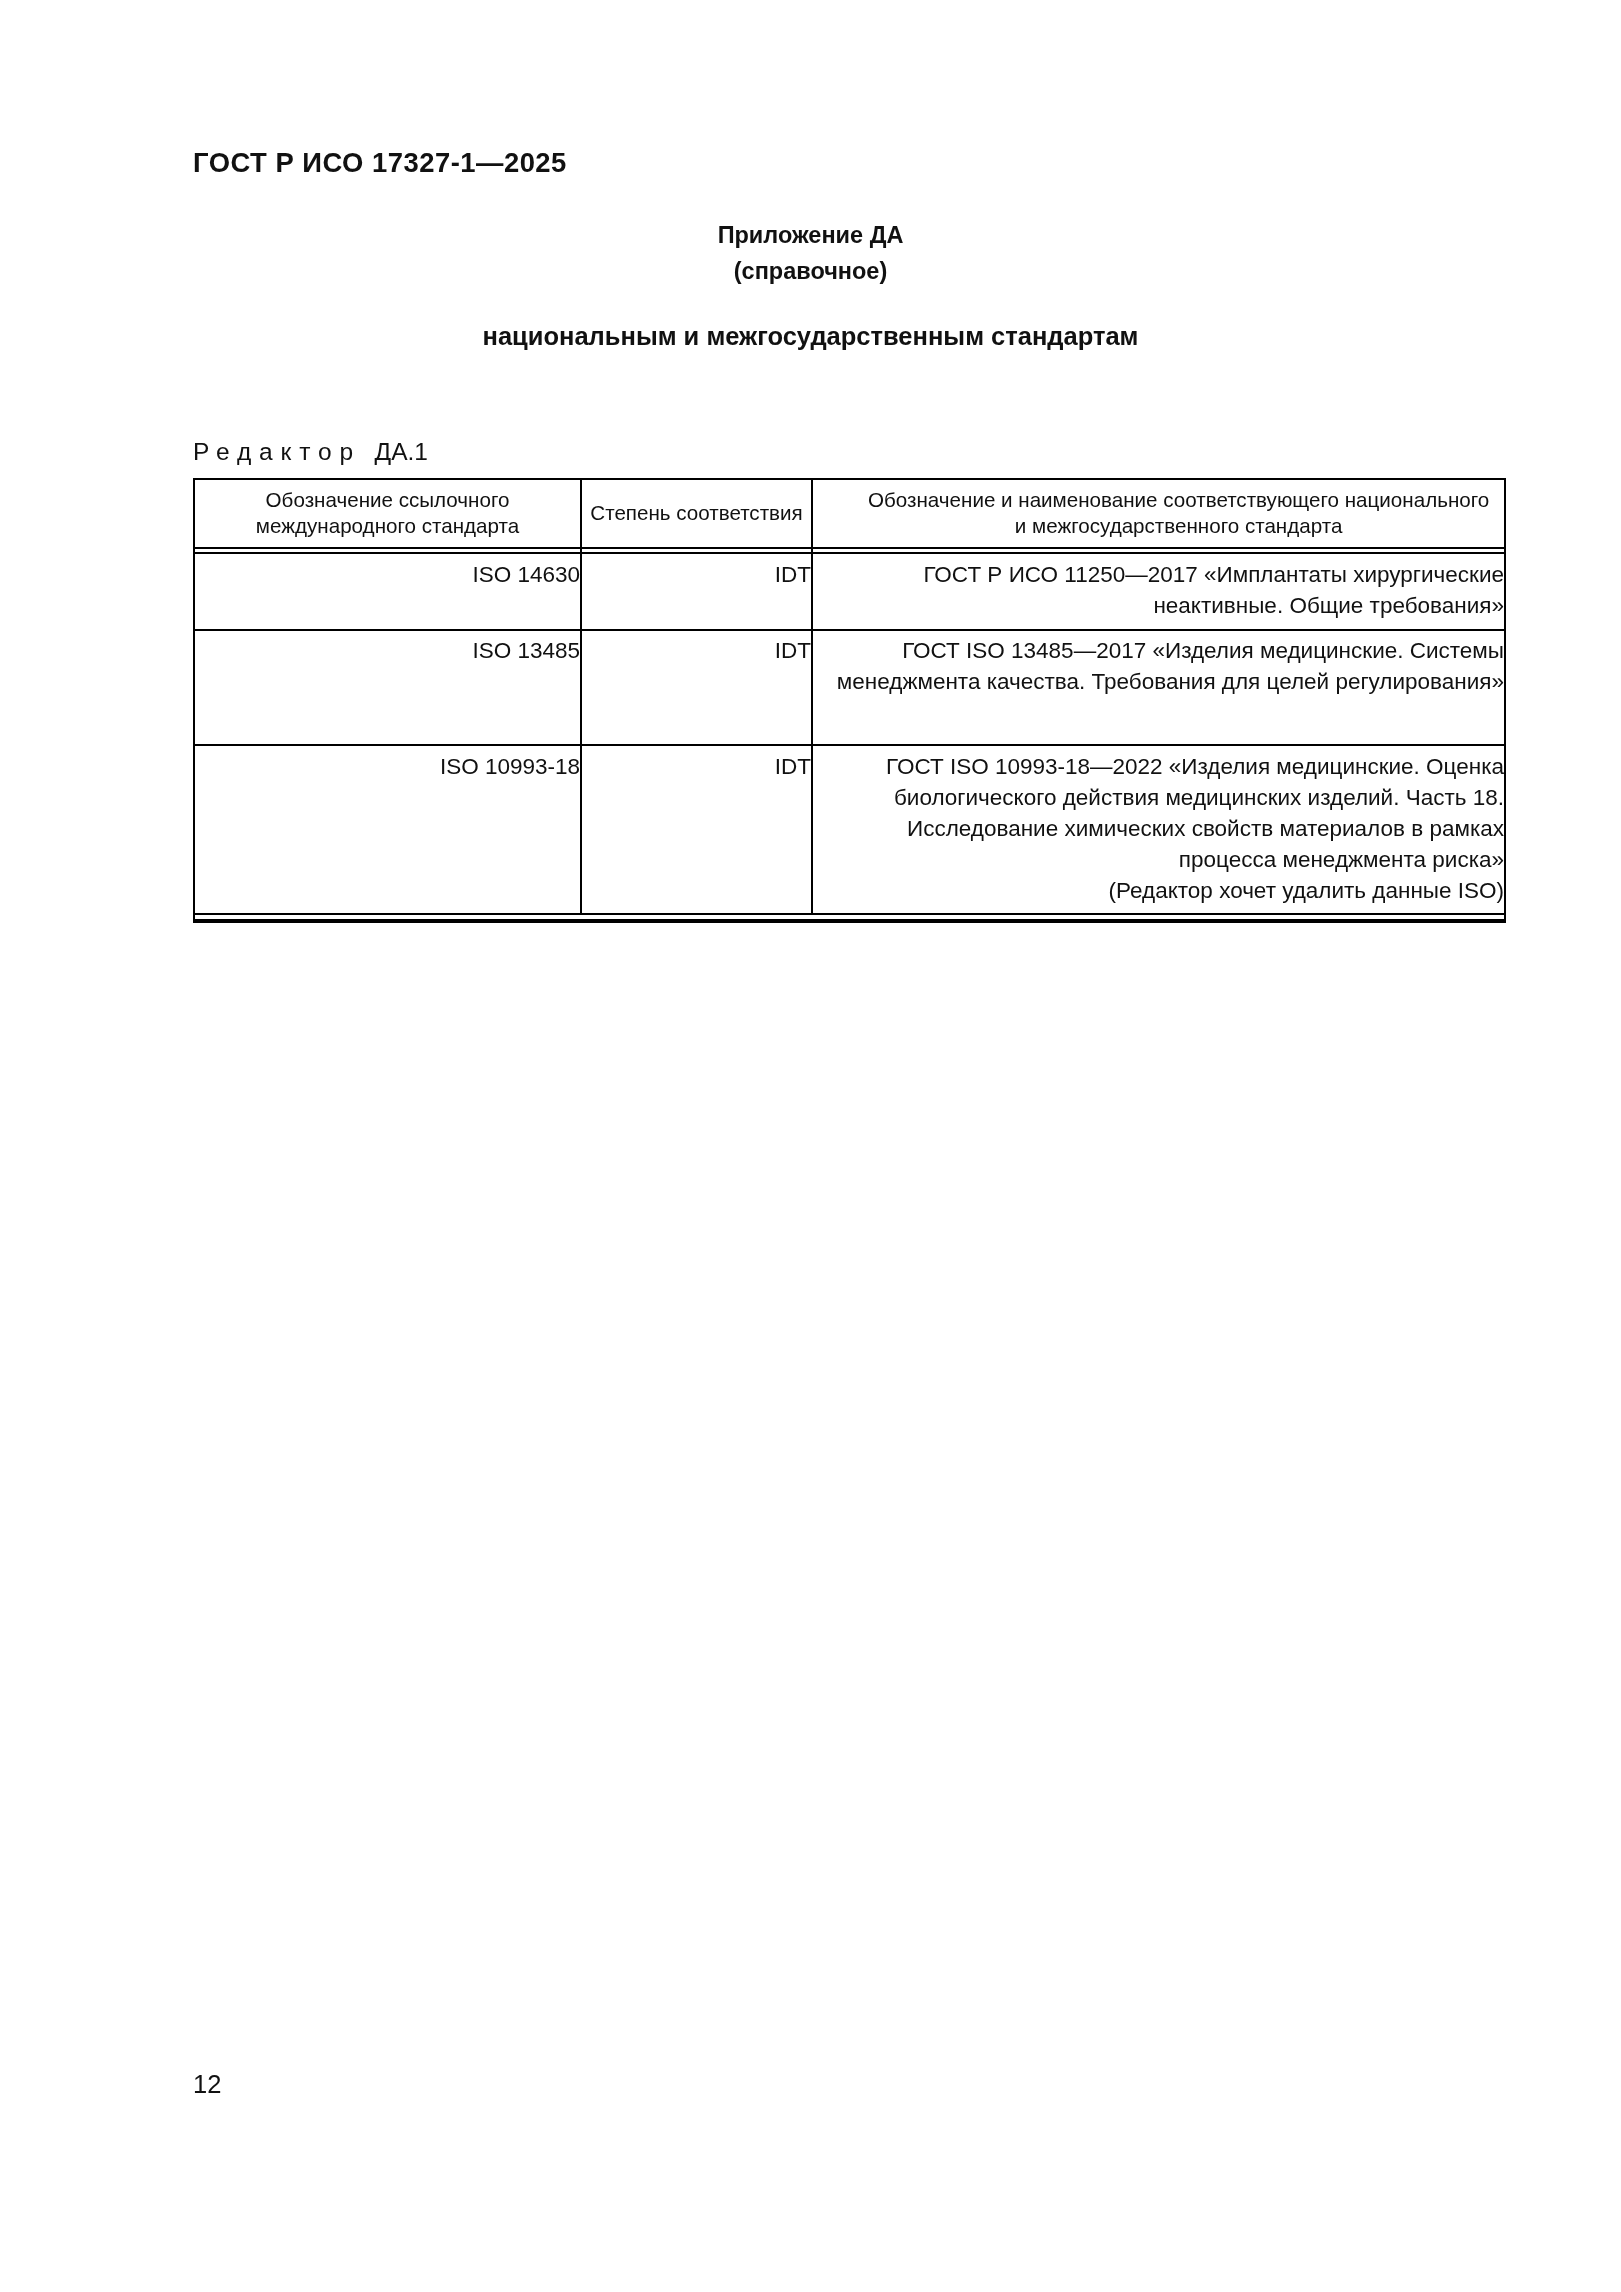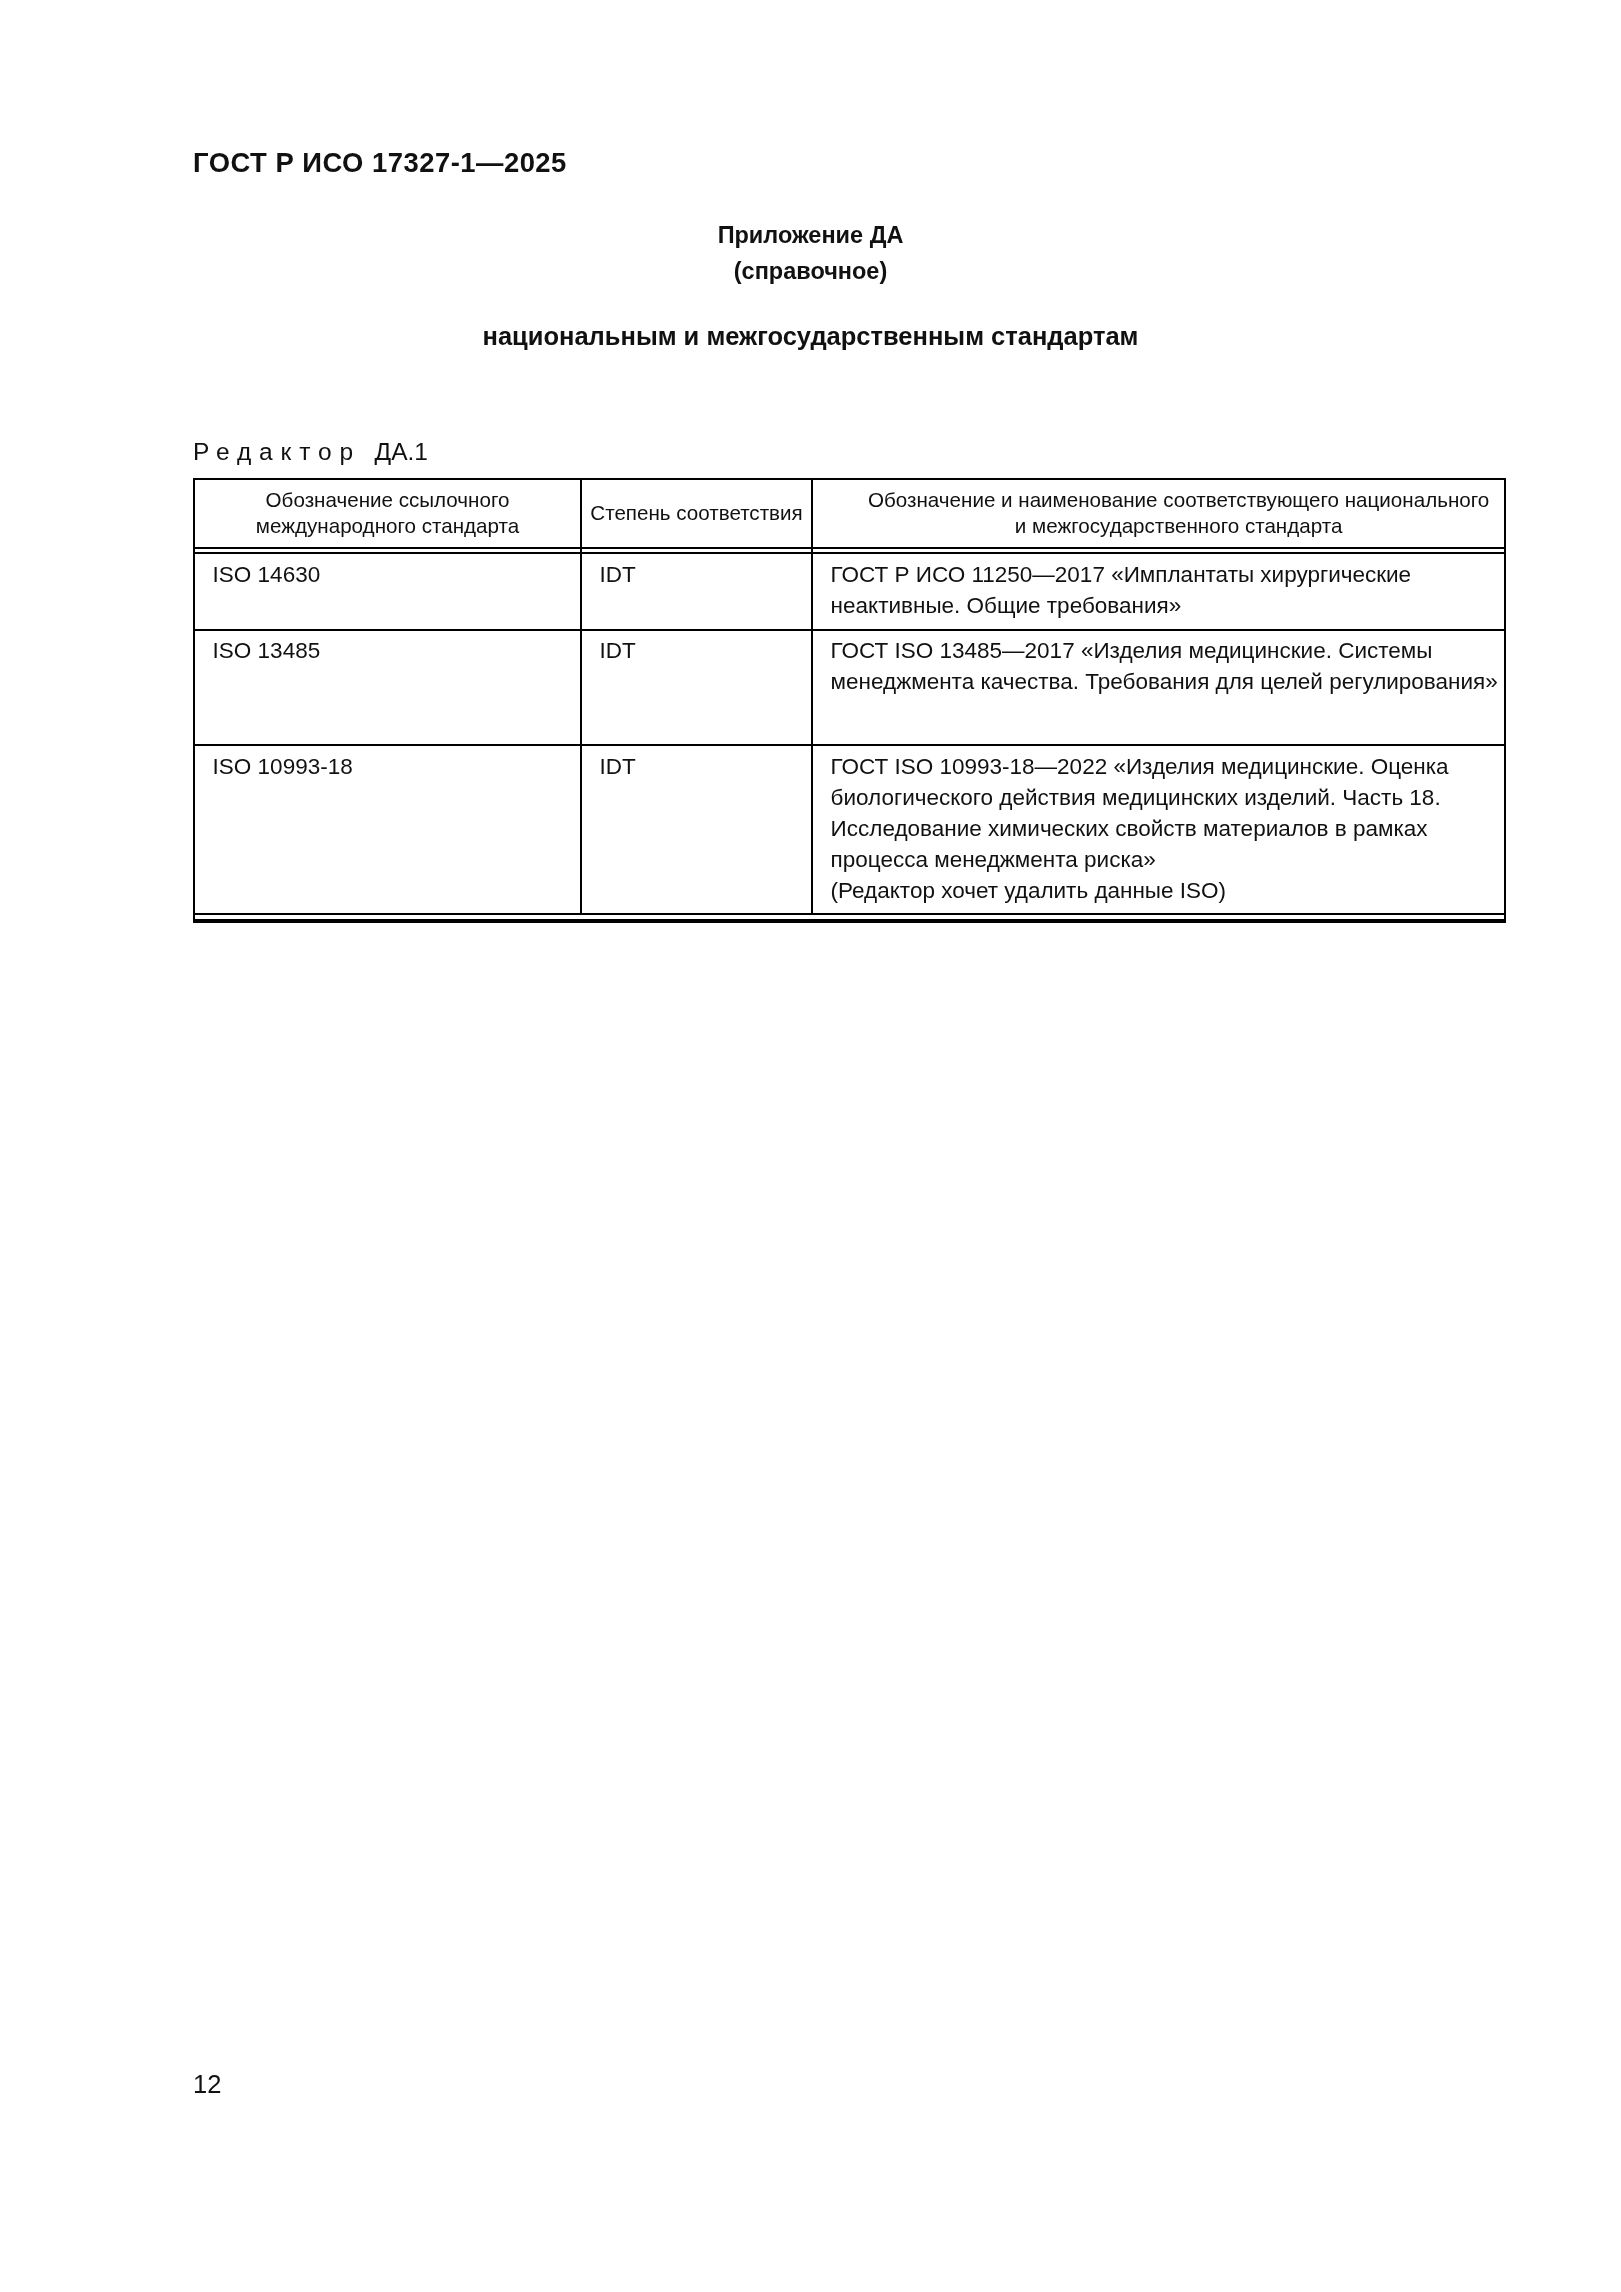--- a/index.html
+++ b/index.html
@@ -88,21 +88,21 @@
   }
   .spacer-a td:last-child { border-right: none; }
 
   .corr tbody td.cell {
     border-right: 2px solid #000;
     border-bottom: 2px solid #000;
     vertical-align: top;
     font-size: 22.5px;
     line-height: 31px;
     padding: 4.9px 0 0 17.6px;
-    text-align: left;
+    text-align: right;
   }
   .corr tbody td.cell:last-child { border-right: none; }
   .corr td.degree { text-align: center; padding-left: 0; }
   .corr td.standard { text-align: justify; padding: 4.9px 13.7px 0 9.8px; }
   .row-1 td { height: 70px; }
   .row-2 td { height: 109px; }
   .row-3 td { height: 162px; }
 
   .spacer-b td {
     height: 3.9px;

